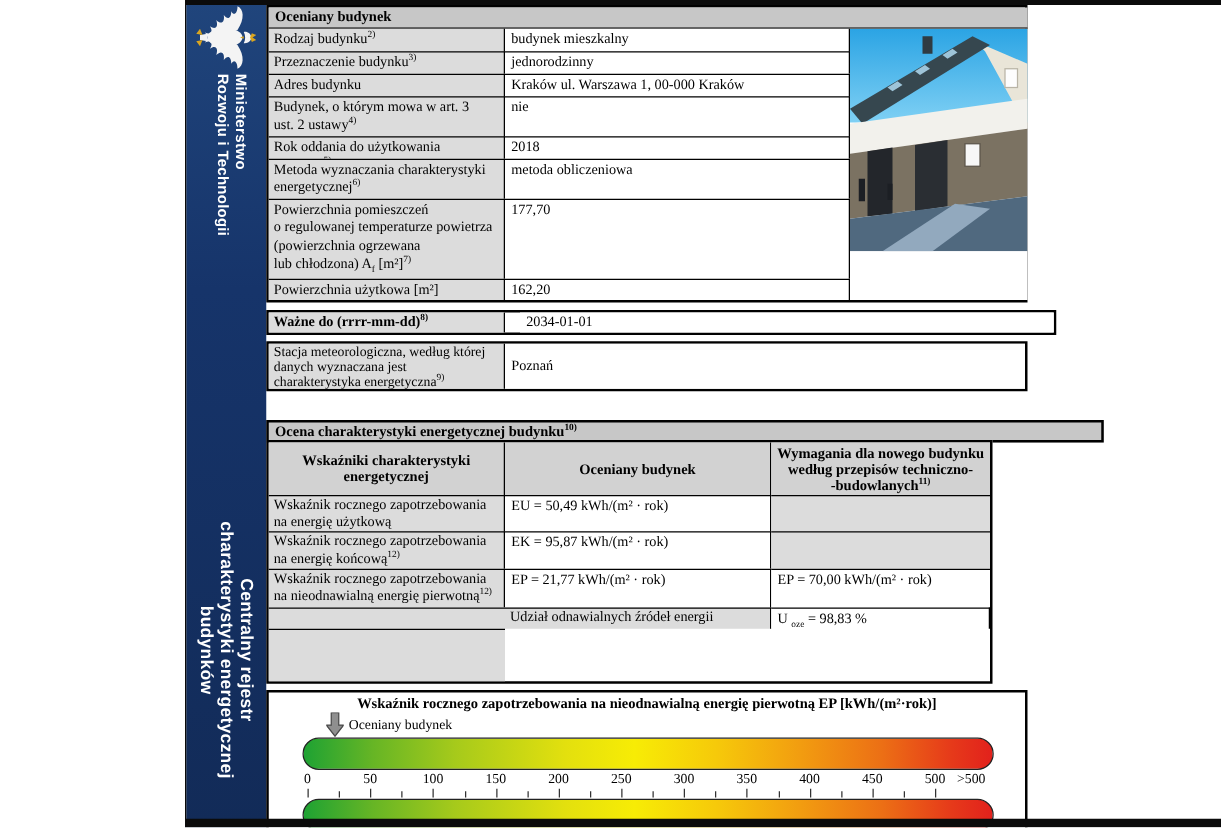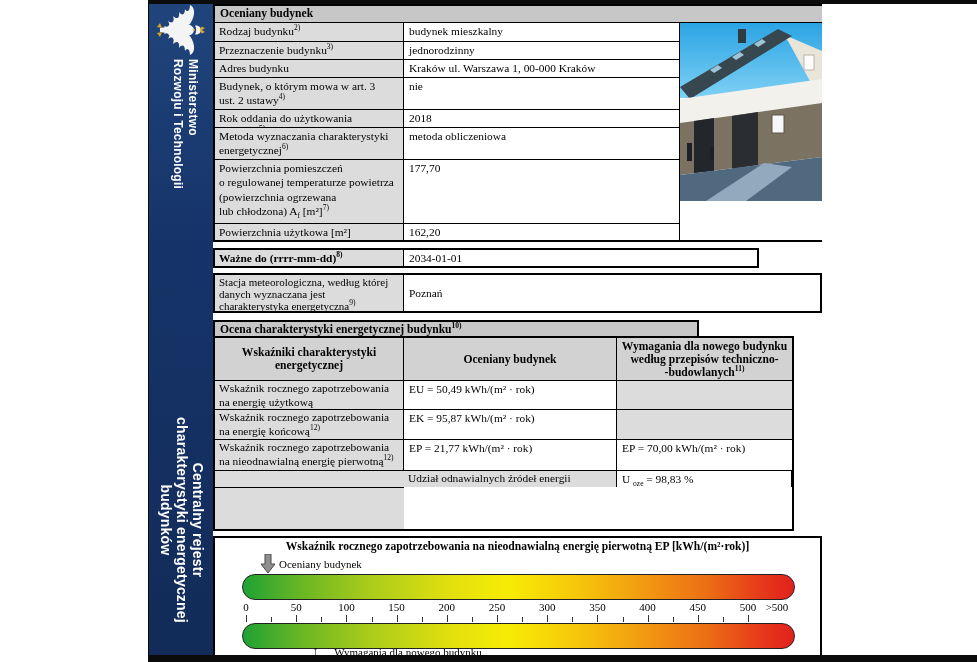--- a/index.html
+++ b/index.html
@@ -46,30 +46,30 @@
   .lblc { background:#dcdcdc; border-right:1px solid #000; padding:1px 3px 0 4px; }
   .valc { background:#fff; border-right:1px solid #000; padding:1px 3px 0 5px; }
   .bt { border-top:1px solid #000; }
   .prelines { white-space:pre-line; }
   sup { font-size:7.5px; line-height:0; vertical-align:super; }
   sub { font-size:7.5px; line-height:0; vertical-align:sub; }
   .photo-cell { grid-column:3; grid-row:2/10; background:#fff; padding:0; }
   .photo-cell svg { display:block; }
 
   
-  .t2 { display:grid; width:546px; grid-template-columns:189px 1fr; height:20px; margin-top:6px; }
+  .t2 { display:grid; width:632px; grid-template-columns:189px 1fr; height:20px; margin-top:6px;gap:12px; }
   .t2 .lblc { font-weight:bold; }
 
   
   .t3 { display:grid; width:609px; grid-template-columns:189px 1fr; height:40px; margin-top:5px; }
   .t3 .lblc { font-size:11px; line-height:12.2px; }
   .t3 .valc { display:flex; align-items:center; }
 
   
-  .ocena-hdr { width:486px; height:18px; margin-top:7px; background:#c7c7c7;
+  .ocena-hdr { width:670px; height:18px; margin-top:23px; background:#c7c7c7;
                font-weight:bold; font-size:11.6px; padding:1px 6px 0 5px; }
   .t4 { display:grid; width:581px; margin-top:-2px;
         grid-template-columns:189px 213px 1fr;
         grid-template-rows:42px 29px 30px 31px 17px 42px; }
   .t4 .h { background:#d2d2d2; font-weight:bold; font-size:11.6px; line-height:13px;
            display:flex; align-items:center; justify-content:center; text-align:center; }
   .t4 .lblc { line-height:13.6px; }
   .t4 .reqc { background:#dcdcdc; padding:1px 3px 0 5px; }
   .t4 .reqc.white { background:#fff; }
   .brd-r { border-right:1px solid #000; }

